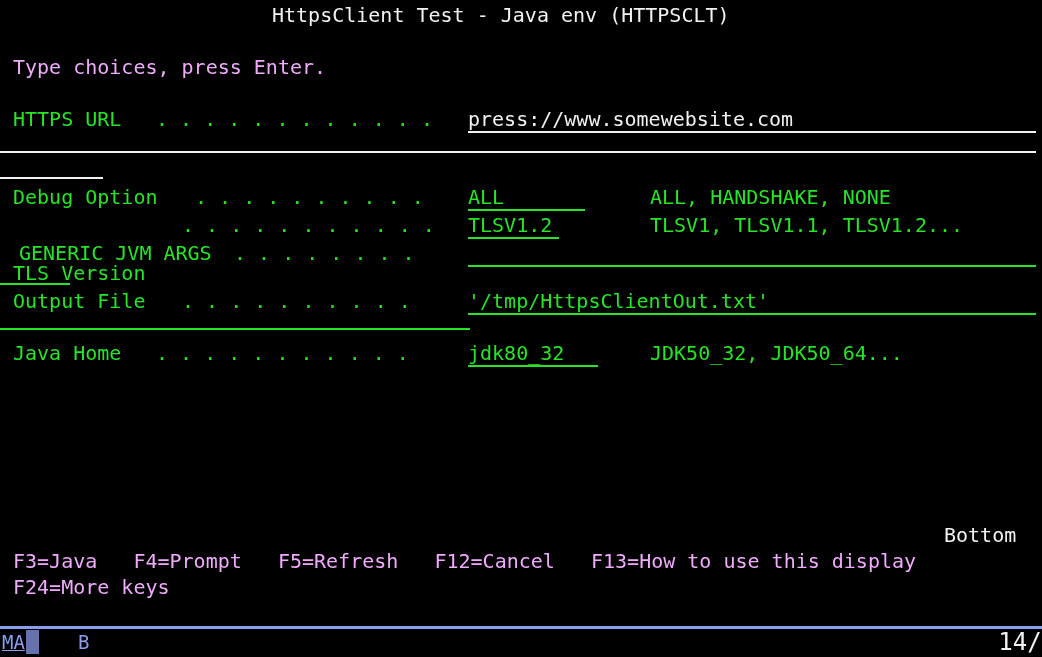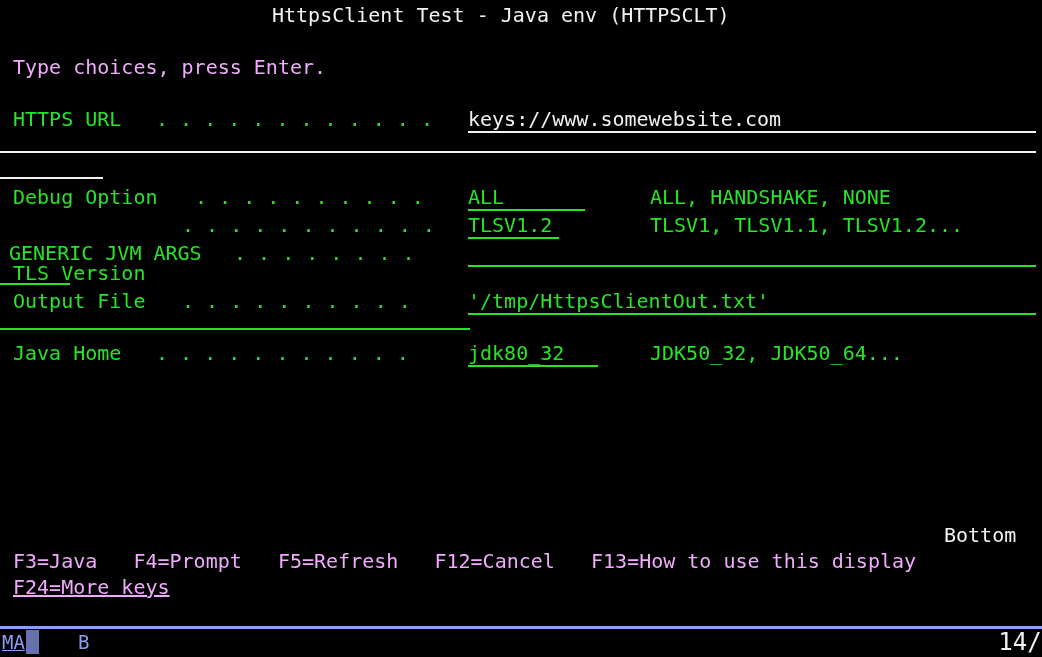--- a/index.html
+++ b/index.html
@@ -99,40 +99,40 @@
 <body>
 
 <div id="terminal">
 
   <div class="cell c-white" style="left:272px; top:2px;">HttpsClient Test - Java env (HTTPSCLT)</div>
 
   <div class="cell c-blue" style="left:13px; top:54px;">Type choices, press Enter.</div>
 
   <div class="cell c-green" style="left:13px; top:106px;">HTTPS URL</div>
   <div class="cell c-green" style="left:156px; top:106px;">. . . . . . . . . . . .</div>
-  <div class="cell c-white" style="left:468px; top:106px;">keys://www.somewebsite.com</div>
+  <div class="cell c-white" style="left:468px; top:106px;">press://www.somewebsite.com</div>
 
   <div class="uline u-white" style="left:468px; top:131px; width:568px;"></div>
 
   <div class="uline u-white" style="left:0px; top:151px; width:1036px;"></div>
   <div class="uline u-white" style="left:0px; top:177px; width:103px;"></div>
 
   <div class="cell c-green" style="left:13px; top:184px;">Debug Option</div>
   <div class="cell c-green" style="left:195px; top:184px;">. . . . . . . . . .</div>
   <div class="cell c-green" style="left:468px; top:184px;">ALL</div>
   <div class="uline u-green" style="left:468px; top:209px; width:117px;"></div>
   <div class="cell c-green" style="left:650px; top:184px;">ALL, HANDSHAKE, NONE</div>
 
   <div class="cell c-green" style="left:13px; top:212px;margin-top:48px;">TLS Version</div>
   <div class="cell c-green" style="left:182px; top:212px;">. . . . . . . . . . .</div>
   <div class="cell c-green" style="left:468px; top:212px;">TLSV1.2</div>
   <div class="uline u-green" style="left:468px; top:237px; width:91px;"></div>
   <div class="cell c-green" style="left:650px; top:212px;">TLSV1, TLSV1.1, TLSV1.2...</div>
 
-  <div class="cell c-green" style="left:9px; top:240px;">GENERIC JVM ARGS</div>
+  <div class="cell c-green" style="left:19px; top:240px;">GENERIC JVM ARGS</div>
   <div class="cell c-green" style="left:234px; top:240px;">. . . . . . . .</div>
   <div class="cell c-green" style="left:468px; top:240px;"></div>
   <div class="uline u-green" style="left:468px; top:265px; width:568px;"></div>
 
   <div class="uline u-green" style="left:0px; top:283px; width:70px;"></div>
 
   <div class="cell c-green" style="left:13px; top:288px;">Output File</div>
   <div class="cell c-green" style="left:182px; top:288px;">. . . . . . . . . .</div>
   <div class="cell c-green" style="left:468px; top:288px;">'/tmp/HttpsClientOut.txt'</div>
   <div class="uline u-green" style="left:468px; top:313px; width:568px;"></div>
@@ -141,21 +141,21 @@
 
   <div class="cell c-green" style="left:13px; top:340px;">Java Home</div>
   <div class="cell c-green" style="left:156px; top:340px;">. . . . . . . . . . .</div>
   <div class="cell c-green" style="left:468px; top:340px;">jdk80_32</div>
   <div class="uline u-green" style="left:468px; top:365px; width:130px;"></div>
   <div class="cell c-green" style="left:650px; top:340px;">JDK50_32, JDK50_64...</div>
 
   <div class="cell c-white" style="left:944px; top:522px;">Bottom</div>
 
   <div class="cell c-blue" style="left:13px; top:548px;">F3=Java   F4=Prompt   F5=Refresh   F12=Cancel   F13=How to use this display</div>
-  <div class="cell c-blue" style="left:13px; top:574px;text-decoration:underline;">F24=More keys</div>
+  <div class="cell c-blue" style="left:13px; top:574px;">F24=More keys</div>
 
   <div id="oia-rule"></div>
   <div id="oia">
     <div id="oia-cursor"></div>
     <span class="oia-text oia-ul" style="left:2px;">MA</span>
     <span class="oia-text" style="left:78px;">B</span>
     <span id="oia-position">14/042</span>
   </div>
 
 </div>

